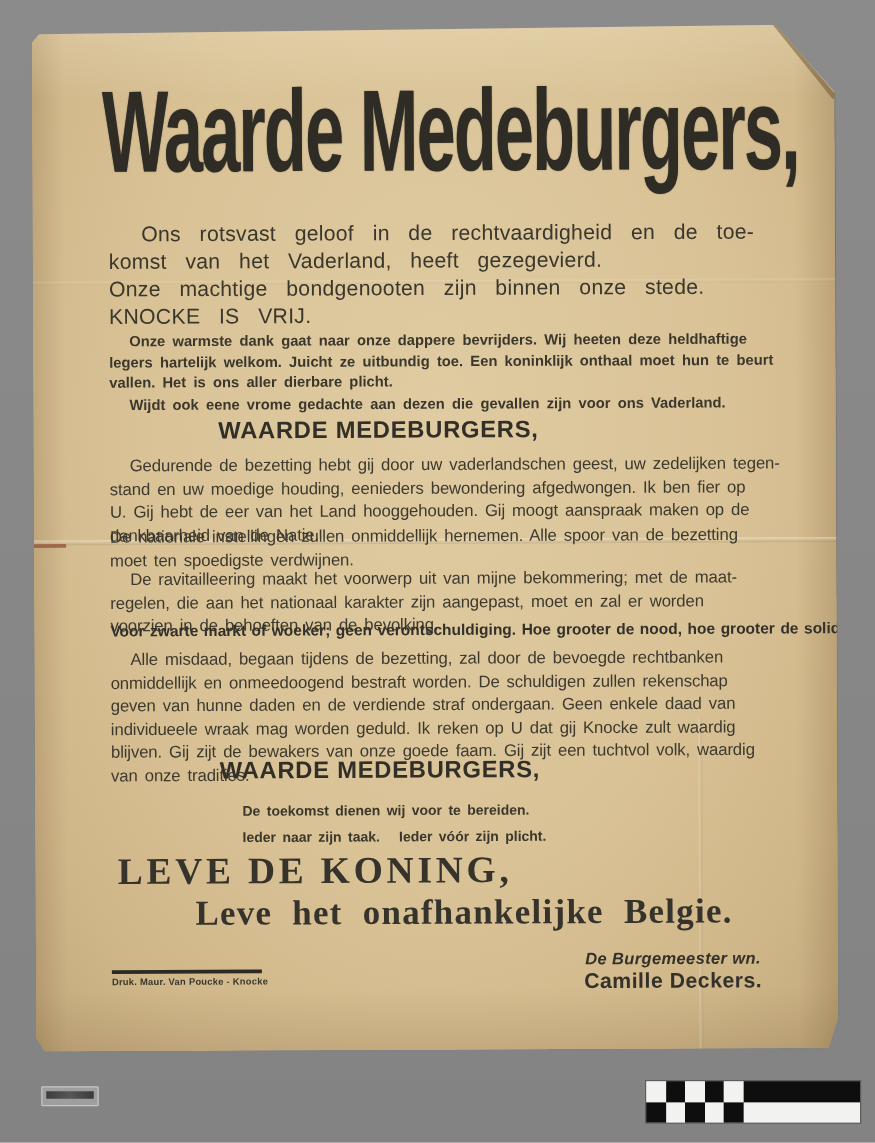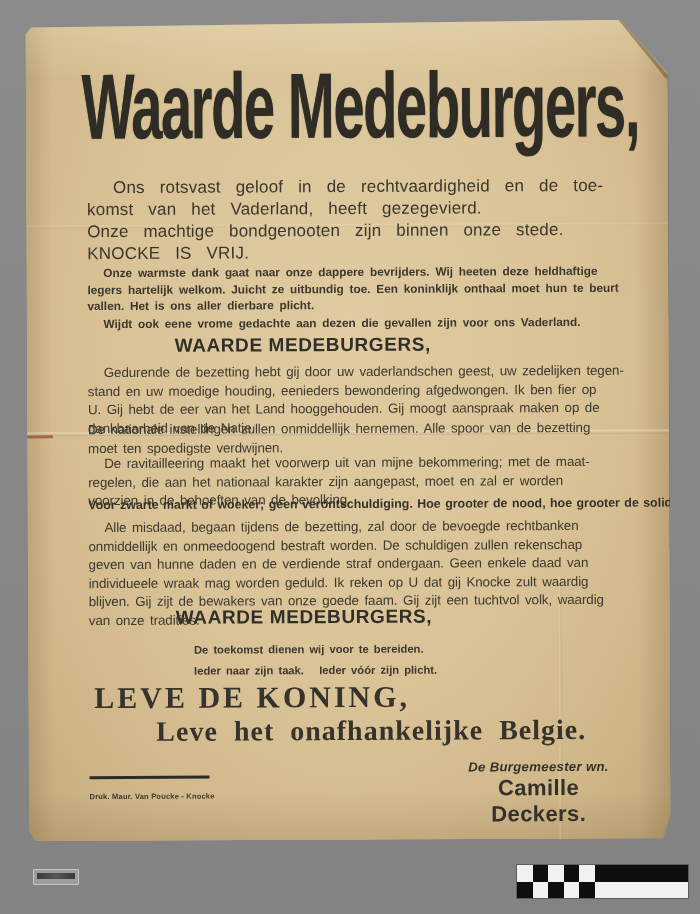--- a/index.html
+++ b/index.html
@@ -43,26 +43,26 @@
   .para-md{left:61px;width:548px;font-size:13.4px;line-height:18.6px;word-spacing:2px;letter-spacing:-0.1px;color:#3c392e;}
   .para-md.p5{top:342px;text-indent:16px;}
   .para-md.p6{top:399px;}
   .para-md.p7{top:433px;text-indent:16px;}
   .para-bold{left:61px;top:476px;width:548px;font-size:12.4px;font-weight:bold;word-spacing:1px;color:#33312a;}
   .para-md.p9{top:497px;text-indent:16px;}
   .future{left:166px;top:618px;font-size:11.2px;font-weight:bold;line-height:21px;word-spacing:2px;color:#3a372c;}
   .slogan1{left:66px;top:659px;font-family:"Liberation Serif",serif;font-weight:bold;font-size:30px;letter-spacing:3px;color:#35332b;}
   .slogan2{left:128px;top:694px;font-family:"Liberation Serif",serif;font-weight:bold;font-size:28px;letter-spacing:1px;word-spacing:8px;color:#35332b;}
   .printer{
-    left:61px;top:754px;width:120px;border-top:3px solid #2c2a22;padding-top:13px;
+    left:61px;top:754px;width:120px;border-top:3px solid #2c2a22;padding-top:2px;
     font-size:7.5px;font-weight:bold;letter-spacing:0.2px;color:#3a372c;white-space:nowrap;
   }
   .signature{left:420px;top:739px;width:180px;text-align:center;color:#33312a;}
   .signature .sig-role{font-size:13.2px;font-weight:bold;letter-spacing:0.3px;font-style:italic;}
-  .signature .sig-name{font-size:22px;font-weight:bold;letter-spacing:0.4px;margin-top:1px;}
+  .signature .sig-name{font-size:17px;font-weight:bold;letter-spacing:0.4px;margin-top:1px;}
   
   .crease-h1{position:absolute;left:0;top:410px;width:100%;height:4px;
     background:linear-gradient(180deg,rgba(255,252,235,0.55),rgba(104,78,42,0.22));opacity:0.75;}
   .crease-h2{position:absolute;left:0;top:203px;width:100%;height:3px;
     background:linear-gradient(180deg,rgba(255,252,235,0.35),rgba(104,78,42,0.12));opacity:0.5;}
   .crease-v{position:absolute;left:531px;top:555px;width:3px;bottom:0;
     background:linear-gradient(90deg,rgba(255,252,235,0.4),rgba(104,78,42,0.18));opacity:0.6;}
   .tear{position:absolute;left:0;top:413px;width:26px;height:3px;background:#9a5b41;opacity:0.85;border-radius:1px;}
   .fold-flap{
     position:absolute;left:0;top:0;width:100%;height:100%;

